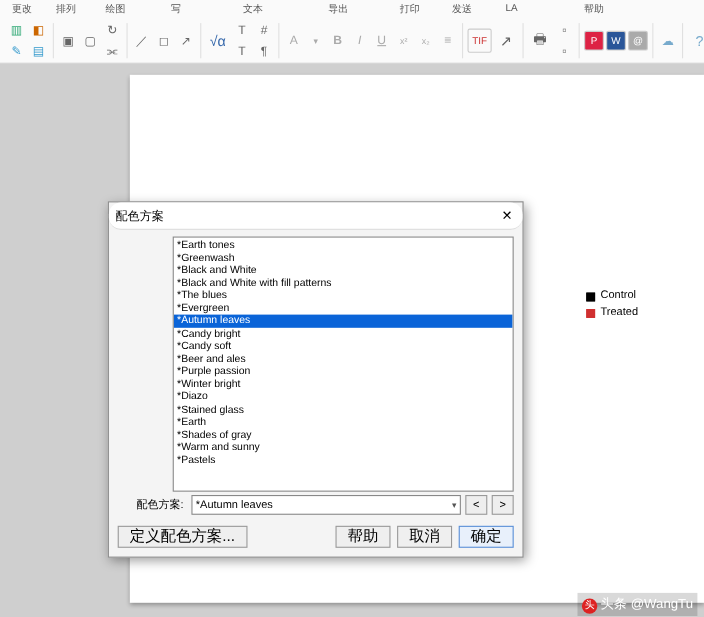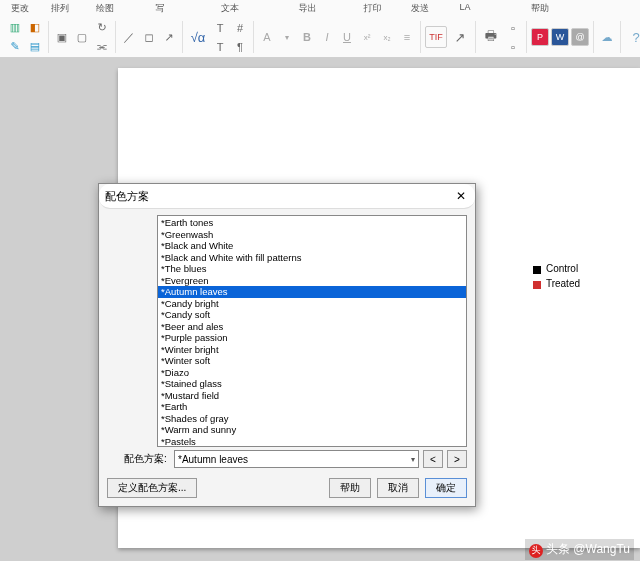--- a/index.html
+++ b/index.html
@@ -37,21 +37,21 @@
   .dlg-body { padding: 6px 8px 8px 8px; }
   .scheme-list { width: 100%; height: 232px; background: #fff; border: 1px solid #888; font-size: 9.5px; overflow-y: scroll; line-height: 11.5px; padding: 1px 0; margin-left: 50px; width: calc(100% - 50px); }
   .scheme-list .item { padding: 0 3px; cursor: pointer; white-space: nowrap; }
   .scheme-list .item.selected { background: #0a64d8; color: #fff; }
   .combo-row { display: flex; align-items: center; gap: 4px; margin-top: 3px; padding-left: 17px; }
   .combo-label { font-size: 10px; width: 46px; }
   .combo { flex: 1; height: 18px; border: 1px solid #888; background: #fff; font-size: 10px; padding: 1px 3px; display: flex; align-items: center; justify-content: space-between; }
   .combo .chev { font-size: 8px; color: #555; }
   .nav-btn { width: 20px; height: 18px; border: 1px solid #999; background: #eee; font-size: 10px; display: flex; align-items: center; justify-content: center; cursor: pointer; }
   .dlg-buttons { display: flex; gap: 6px; margin-top: 10px; }
-  .btn { height: 20px; border: 1px solid #999; background: #efefef; font-size: 10px; padding: 0 10px; display: flex; align-items: center; cursor: pointer; }
+  .btn { height: 20px; border: 1px solid #999; background: #efefef; font-size: 14px; padding: 0 10px; display: flex; align-items: center; cursor: pointer; }
   .btn.primary { background: #e8f0fb; border-color: #5a8fd6; }
   .spacer { flex: 1; }
 
   
   .watermark { position: absolute; right: 6px; bottom: 3px; font-size: 12px; color: #fff; background: rgba(0,0,0,.15); padding: 2px 4px; }
   .watermark .av { width: 14px; height: 14px; background: #d22; border-radius: 50%; display: inline-flex; align-items: center; justify-content: center; font-size: 9px; margin-right: 3px; }
 
   
   .scheme-list::-webkit-scrollbar { width: 14px; }
   .scheme-list::-webkit-scrollbar-track { background: #f0f0f0; border-left: 1px solid #ccc; }
@@ -184,24 +184,22 @@
           <div class="item">*Black and White</div>
           <div class="item">*Black and White with fill patterns</div>
           <div class="item">*The blues</div>
           <div class="item">*Evergreen</div>
           <div class="item selected">*Autumn leaves</div>
           <div class="item">*Candy bright</div>
           <div class="item">*Candy soft</div>
           <div class="item">*Beer and ales</div>
           <div class="item">*Purple passion</div>
           <div class="item">*Winter bright</div>
-          <div class="item">*Winter soft</div>
           <div class="item">*Diazo</div>
           <div class="item">*Stained glass</div>
-          <div class="item">*Mustard field</div>
           <div class="item">*Earth</div>
           <div class="item">*Shades of gray</div>
           <div class="item">*Warm and sunny</div>
           <div class="item">*Pastels</div>
         </div>
       <div class="combo-row">
         <span class="combo-label">配色方案:</span>
         <div class="combo">
           <span>*Autumn leaves</span>
           <span class="chev">▾</span>

